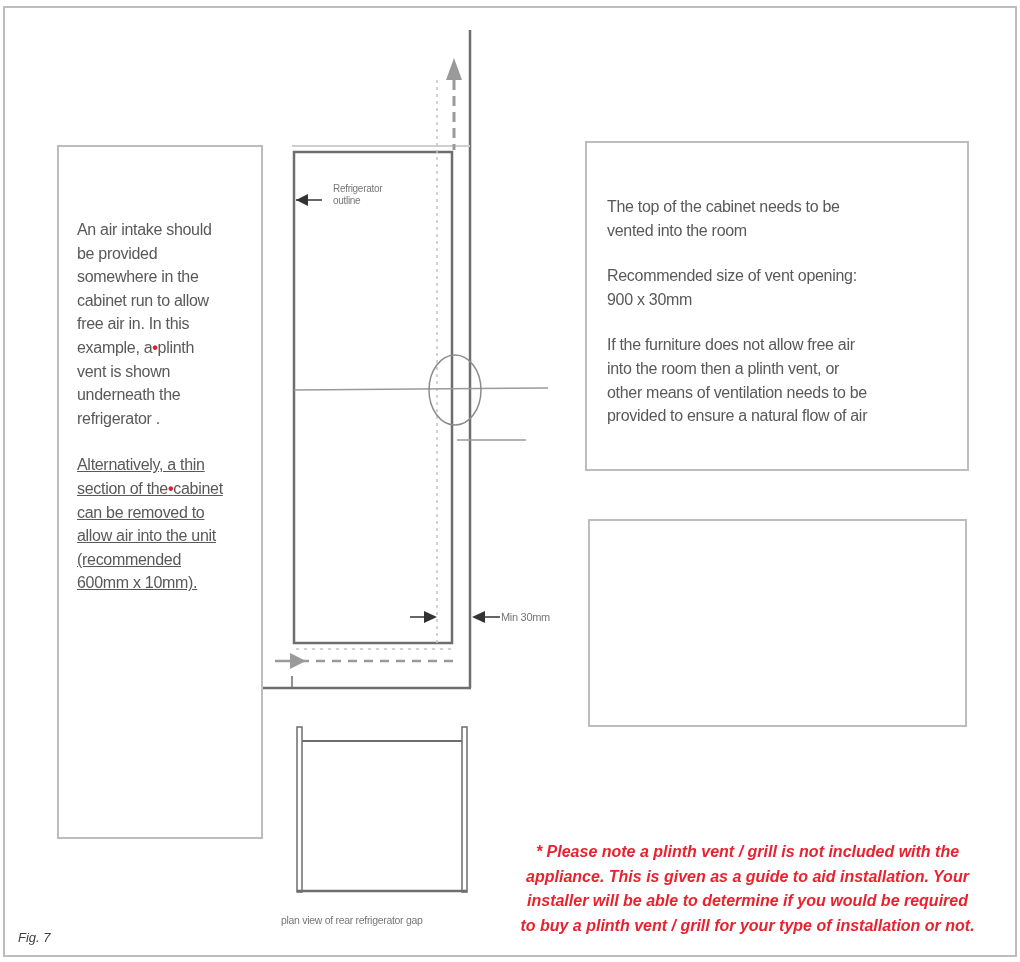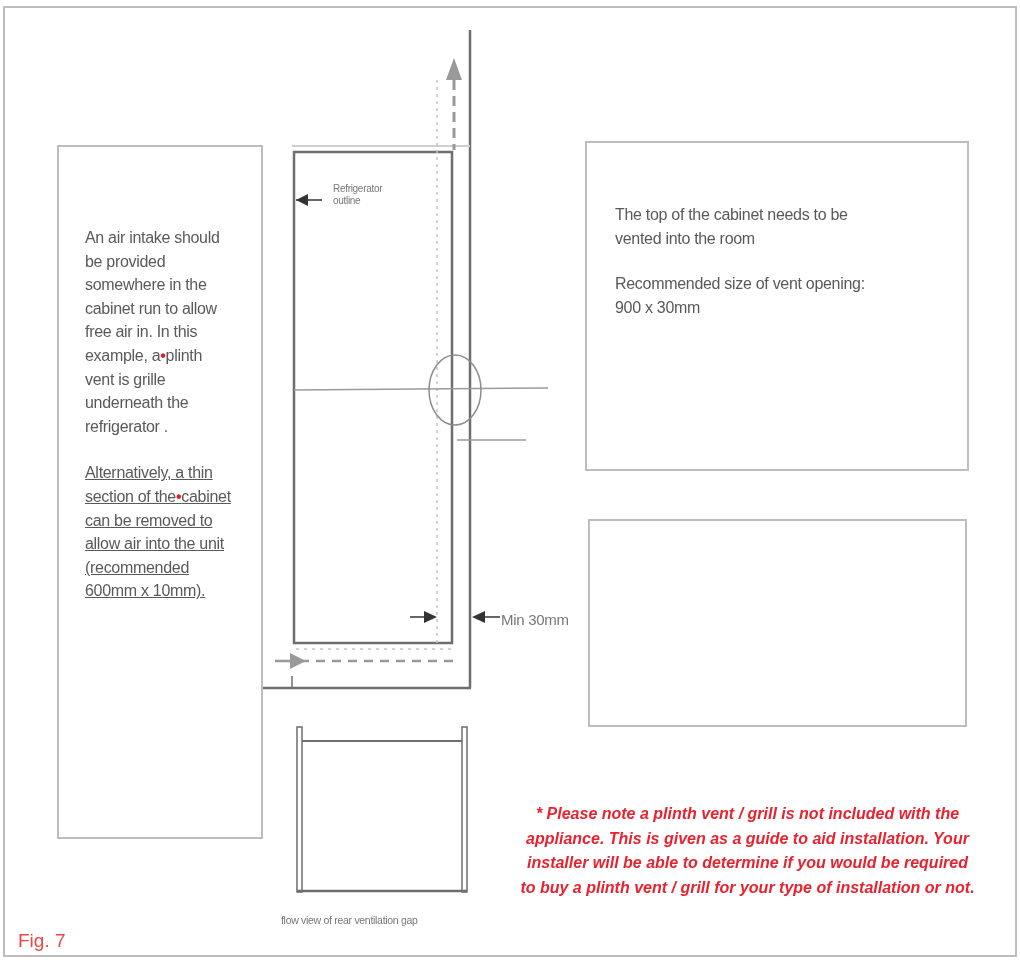--- a/index.html
+++ b/index.html
@@ -2,27 +2,27 @@
 <html><head>
 <meta charset="utf-8">
 <style>
   html, body { margin: 0; padding: 0; background: #ffffff; }
   body { width: 1020px; height: 962px; position: relative; overflow: hidden;
          font-family: "Liberation Sans", "DejaVu Sans", sans-serif; color: #555; }
   .frame { position: absolute; left: 3px; top: 6px; width: 1014px; height: 951px;
            border: 2px solid #bdbdbd; box-sizing: border-box; }
   .box { position: absolute; border: 2px solid #bdbdbd; box-sizing: border-box; background: #fff; }
   .txt { position: absolute; font-size: 16px; line-height: 23.6px; color: #595959; letter-spacing: -0.3px; }
-  .para { margin: 16px; white-space: pre-line; }
+  .para { margin: 8px; white-space: pre-line; }
   .dot { color: #e0202a; font-weight: bold; }
-  .note { position: absolute; left: 520px; top: 802px; width: 455px; text-align: center;
+  .note { position: absolute; left: 520px; top: 840px; width: 455px; text-align: center;
           color: #e8222f; font-weight: bold; font-style: italic; font-size: 16px; line-height: 24.5px; }
   .small { position: absolute; font-size: 10px; color: #777; letter-spacing: -0.3px; }
   svg { position: absolute; left: 0; top: 0; }
-  .fig { position: absolute; left: 18px; top: 930px; font-size: 19px; color: #ef4444; }
+  .fig { position: absolute; left: 18px; top: 930px; font-size: 13px; color: #404040; font-style: italic; }
 </style>
 </head>
 <body>
 
 <div class="frame"></div>
 
 <svg width="1020" height="962" viewBox="0 0 1020 962">
 
   <line x1="470" y1="30" x2="470" y2="688" stroke="#6e6e6e" stroke-width="2.5"></line>
 
@@ -63,43 +63,47 @@
 </svg>
 
 <div class="box" style="left:57px; top:145px; width:206px; height:694px;"></div>
 <div class="txt" style="left:69px; top:210px; width:190px;">
   <p class="para"><span>An air intake should
 be provided
 somewhere in the
 cabinet run to allow
 free air in. In this
 example,  a</span><span class="dot">•</span><span>plinth
-vent is grille
+vent is shown
 underneath the
 refrigerator .</span></p>
   <p class="para" style="margin-top:23px;text-decoration:underline;"><span>Alternatively, a thin
 section of the</span><span class="dot">•</span><span>cabinet
 can be removed to
 allow air into the unit
 (recommended
 600mm x 10mm).</span></p>
 </div>
 
 <div class="box" style="left:585px; top:141px; width:384px; height:330px;"></div>
 <div class="txt" style="left:599px; top:187px; width:365px;">
   <p class="para">The top of the cabinet needs to be
 vented into the room</p>
   <p class="para" style="margin-top:22px;">Recommended size of vent opening:
 900 x 30mm</p>
+  <p class="para" style="margin-top:22px;">If the furniture does not allow free air
+into the room then a plinth vent,  or
+other means of ventilation needs to be
+provided to ensure a natural flow of air</p>
 </div>
 
 <div class="box" style="left:588px; top:519px; width:379px; height:208px;"></div>
 <div class="txt" style="left:600px; top:553px; width:365px;">
 </div>
 
 <div class="small" style="left:333px; top:183px; white-space:pre-line; line-height:12px;">Refrigerator
 outline</div>
-<div class="small" style="left:501px; top:611px; font-size:15px;">Min 30mm</div>
-<div class="small" style="left:281px; top:914px; font-size:10.5px;">flow view of rear ventilation gap</div>
+<div class="small" style="left:501px; top:611px; font-size:11px;">Min 30mm</div>
+<div class="small" style="left:281px; top:914px; font-size:10.5px;">plan view of rear refrigerator gap</div>
 
 <div class="note">* Please note a plinth vent / grill is not included with the appliance. This is given as a guide to aid installation. Your installer will be able to determine if you would be required to buy a plinth vent / grill for your type of installation or not.</div>
 
 <div class="fig">Fig. 7</div>
 
 </body></html>

